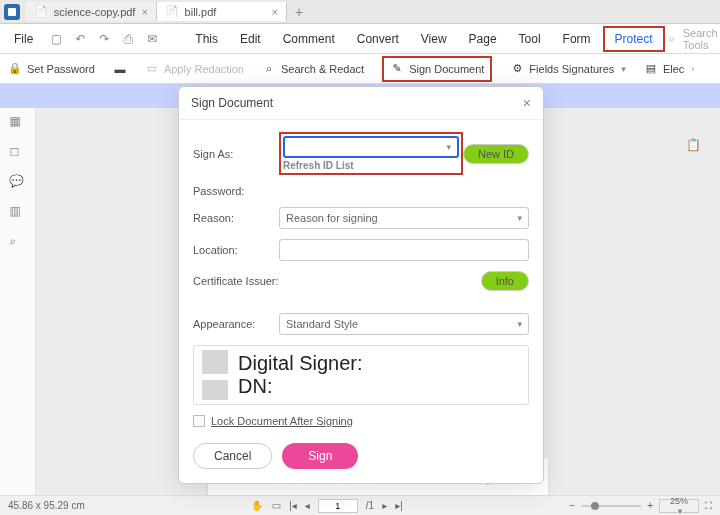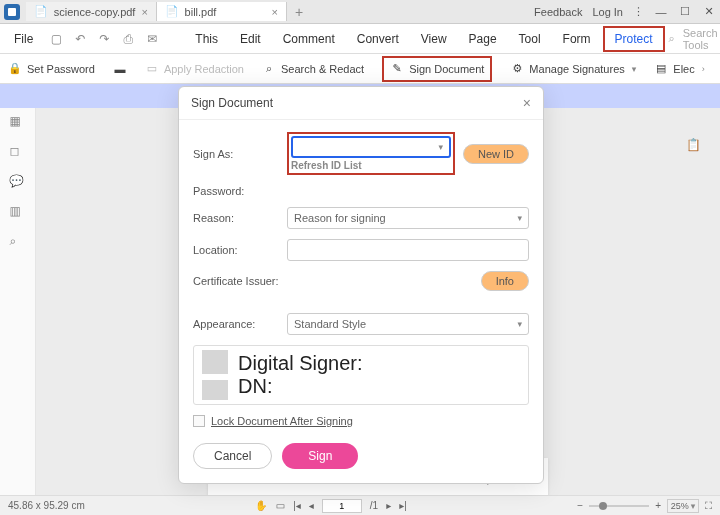--- a/index.html
+++ b/index.html
@@ -45,36 +45,36 @@
 .doc-row { display: flex; justify-content: space-between; font-size: 12px; padding: 4px 0; }
 .doc-row.bold { font-weight: bold; }
 
 .status-bar { position: absolute; bottom: 0; left: 0; right: 0; height: 20px; background: #f0f0f0; border-top: 1px solid #ddd; display: flex; align-items: center; padding: 0 8px; font-size: 10px; color: #666; }
 .sb-left { flex: 0 0 auto; }
 .sb-center { flex: 1; display: flex; justify-content: center; gap: 8px; align-items: center; }
 .sb-right { display: flex; gap: 6px; align-items: center; }
 .page-input { width: 40px; height: 14px; border: 1px solid #ccc; font-size: 9px; text-align: center; }
 .zoom-slider { width: 60px; height: 2px; background: #ccc; position: relative; }
 .zoom-thumb { width: 8px; height: 8px; background: #888; border-radius: 50%; position: absolute; top: -3px; left: 10px; }
-.zoom-select { width: 32px; height: 14px; border: 1px solid #ccc; font-size: 9px; text-align: center; display: flex; align-items: center; justify-content: center; }
+.zoom-select { width: 40px; height: 14px; border: 1px solid #ccc; font-size: 9px; text-align: center; display: flex; align-items: center; justify-content: center; flex-direction: column; }
 
 
 .dialog { position: absolute; left: 178px; top: 86px; width: 366px; background: white; border: 1px solid #ccc; border-radius: 6px; box-shadow: 0 4px 24px rgba(0,0,0,0.12); z-index: 10; }
 .dlg-header { display: flex; align-items: center; padding: 8px 12px; border-bottom: 1px solid #eee; }
 .dlg-title { font-size: 12px; color: #444; }
 .dlg-close { margin-left: auto; color: #888; font-size: 14px; cursor: pointer; }
 .dlg-body { padding: 12px 14px 14px 14px; }
-.dlg-row { display: flex; align-items: center; margin-bottom: 10px; gap: 8px; }
+.dlg-row { display: flex; align-items: center; margin-bottom: 10px; }
 .dlg-label { width: 86px; font-size: 11px; color: #555; }
 .dlg-field { flex: 1; }
 .combo, .text-input { width: 100%; height: 22px; border: 1px solid #ccc; border-radius: 3px; font-size: 11px; padding: 0 6px; background: white; display: flex; align-items: center; justify-content: space-between; color: #666; }
 .combo.outlined { border: 2px solid #2563eb; }
 .group-outline { border: 2px solid #c0392b; padding: 2px; }
 .refresh-link { font-size: 10px; color: #888; margin-top: 2px; display: block; font-weight: bold; }
-.pill-btn { border: 1px solid #ccc; border-radius: 12px; padding: 3px 14px; font-size: 11px; color: #555; background: #fdba74; cursor: pointer; white-space: nowrap; }
+.pill-btn { border: 1px solid #ccc; border-radius: 12px; padding: 3px 14px; font-size: 11px; color: #555; background: #84cc16; cursor: pointer; white-space: nowrap; }
 .preview-box { border: 1px solid #ddd; border-radius: 3px; height: 60px; display: flex; align-items: center; padding: 8px; gap: 10px; margin-top: 4px; }
 .preview-left { display: flex; flex-direction: column; gap: 6px; }
 .gray-block { background: #d6d6d6; width: 26px; height: 24px; }
 .gray-block.small { height: 20px; }
 .preview-text { font-size: 20px; line-height: 1.15; color: #222; }
 .checkbox-row { display: flex; align-items: center; gap: 6px; font-size: 11px; color: #555; margin-top: 10px; text-decoration: underline; }
 .checkbox { width: 12px; height: 12px; border: 1px solid #bbb; background: #fafafa; }
 .dlg-actions { display: flex; justify-content: flex-start; gap: 10px; margin-top: 16px; }
 .btn-cancel { border: 1px solid #ccc; background: white; border-radius: 14px; padding: 5px 20px; font-size: 12px; color: #444; cursor: pointer; }
 .btn-primary { background: #ec4899; color: white; border: none; border-radius: 14px; padding: 5px 26px; font-size: 12px; cursor: pointer; }
@@ -95,28 +95,20 @@
       <span>science-copy.pdf</span>
       <span class="tab-close">×</span>
     </div>
     <div class="doc-tab active">
       <span>📄</span>
       <span>bill.pdf</span>
       <span class="tab-close">×</span>
     </div>
     <div class="tab-add">+</div>
   </div>
-  <div class="win-controls">
-    <span>Feedback</span>
-    <span>Log In</span>
-    <span>⋮</span>
-    <span class="win-btn">—</span>
-    <span class="win-btn">☐</span>
-    <span class="win-btn">✕</span>
-  </div>
 </div>
 
 <div class="menu-bar">
   <span class="file-menu">File</span>
   <div class="qat">
     <span class="qat-btn">▢</span>
     <span class="qat-btn">↶</span>
     <span class="qat-btn">↷</span>
     <span class="qat-btn">⎙</span>
     <span class="qat-btn">✉</span>
@@ -154,21 +146,21 @@
   <div class="tb-item">
     <span class="tb-icon">⌕</span>
     <span>Search &amp; Redact</span>
   </div>
   <div class="tb-item highlighted">
     <span class="tb-icon">✎</span>
     <span>Sign Document</span>
   </div>
   <div class="tb-item">
     <span class="tb-icon">⚙</span>
-    <span>Manage Signatures</span>
+    <span>Fields Signatures</span>
       <span class="chev">▾</span>
   </div>
   <div class="tb-item">
     <span class="tb-icon">▤</span>
     <span>Elec</span>
       <span class="chev">›</span>
   </div>
 </div>
 
 <div class="info-bar">

